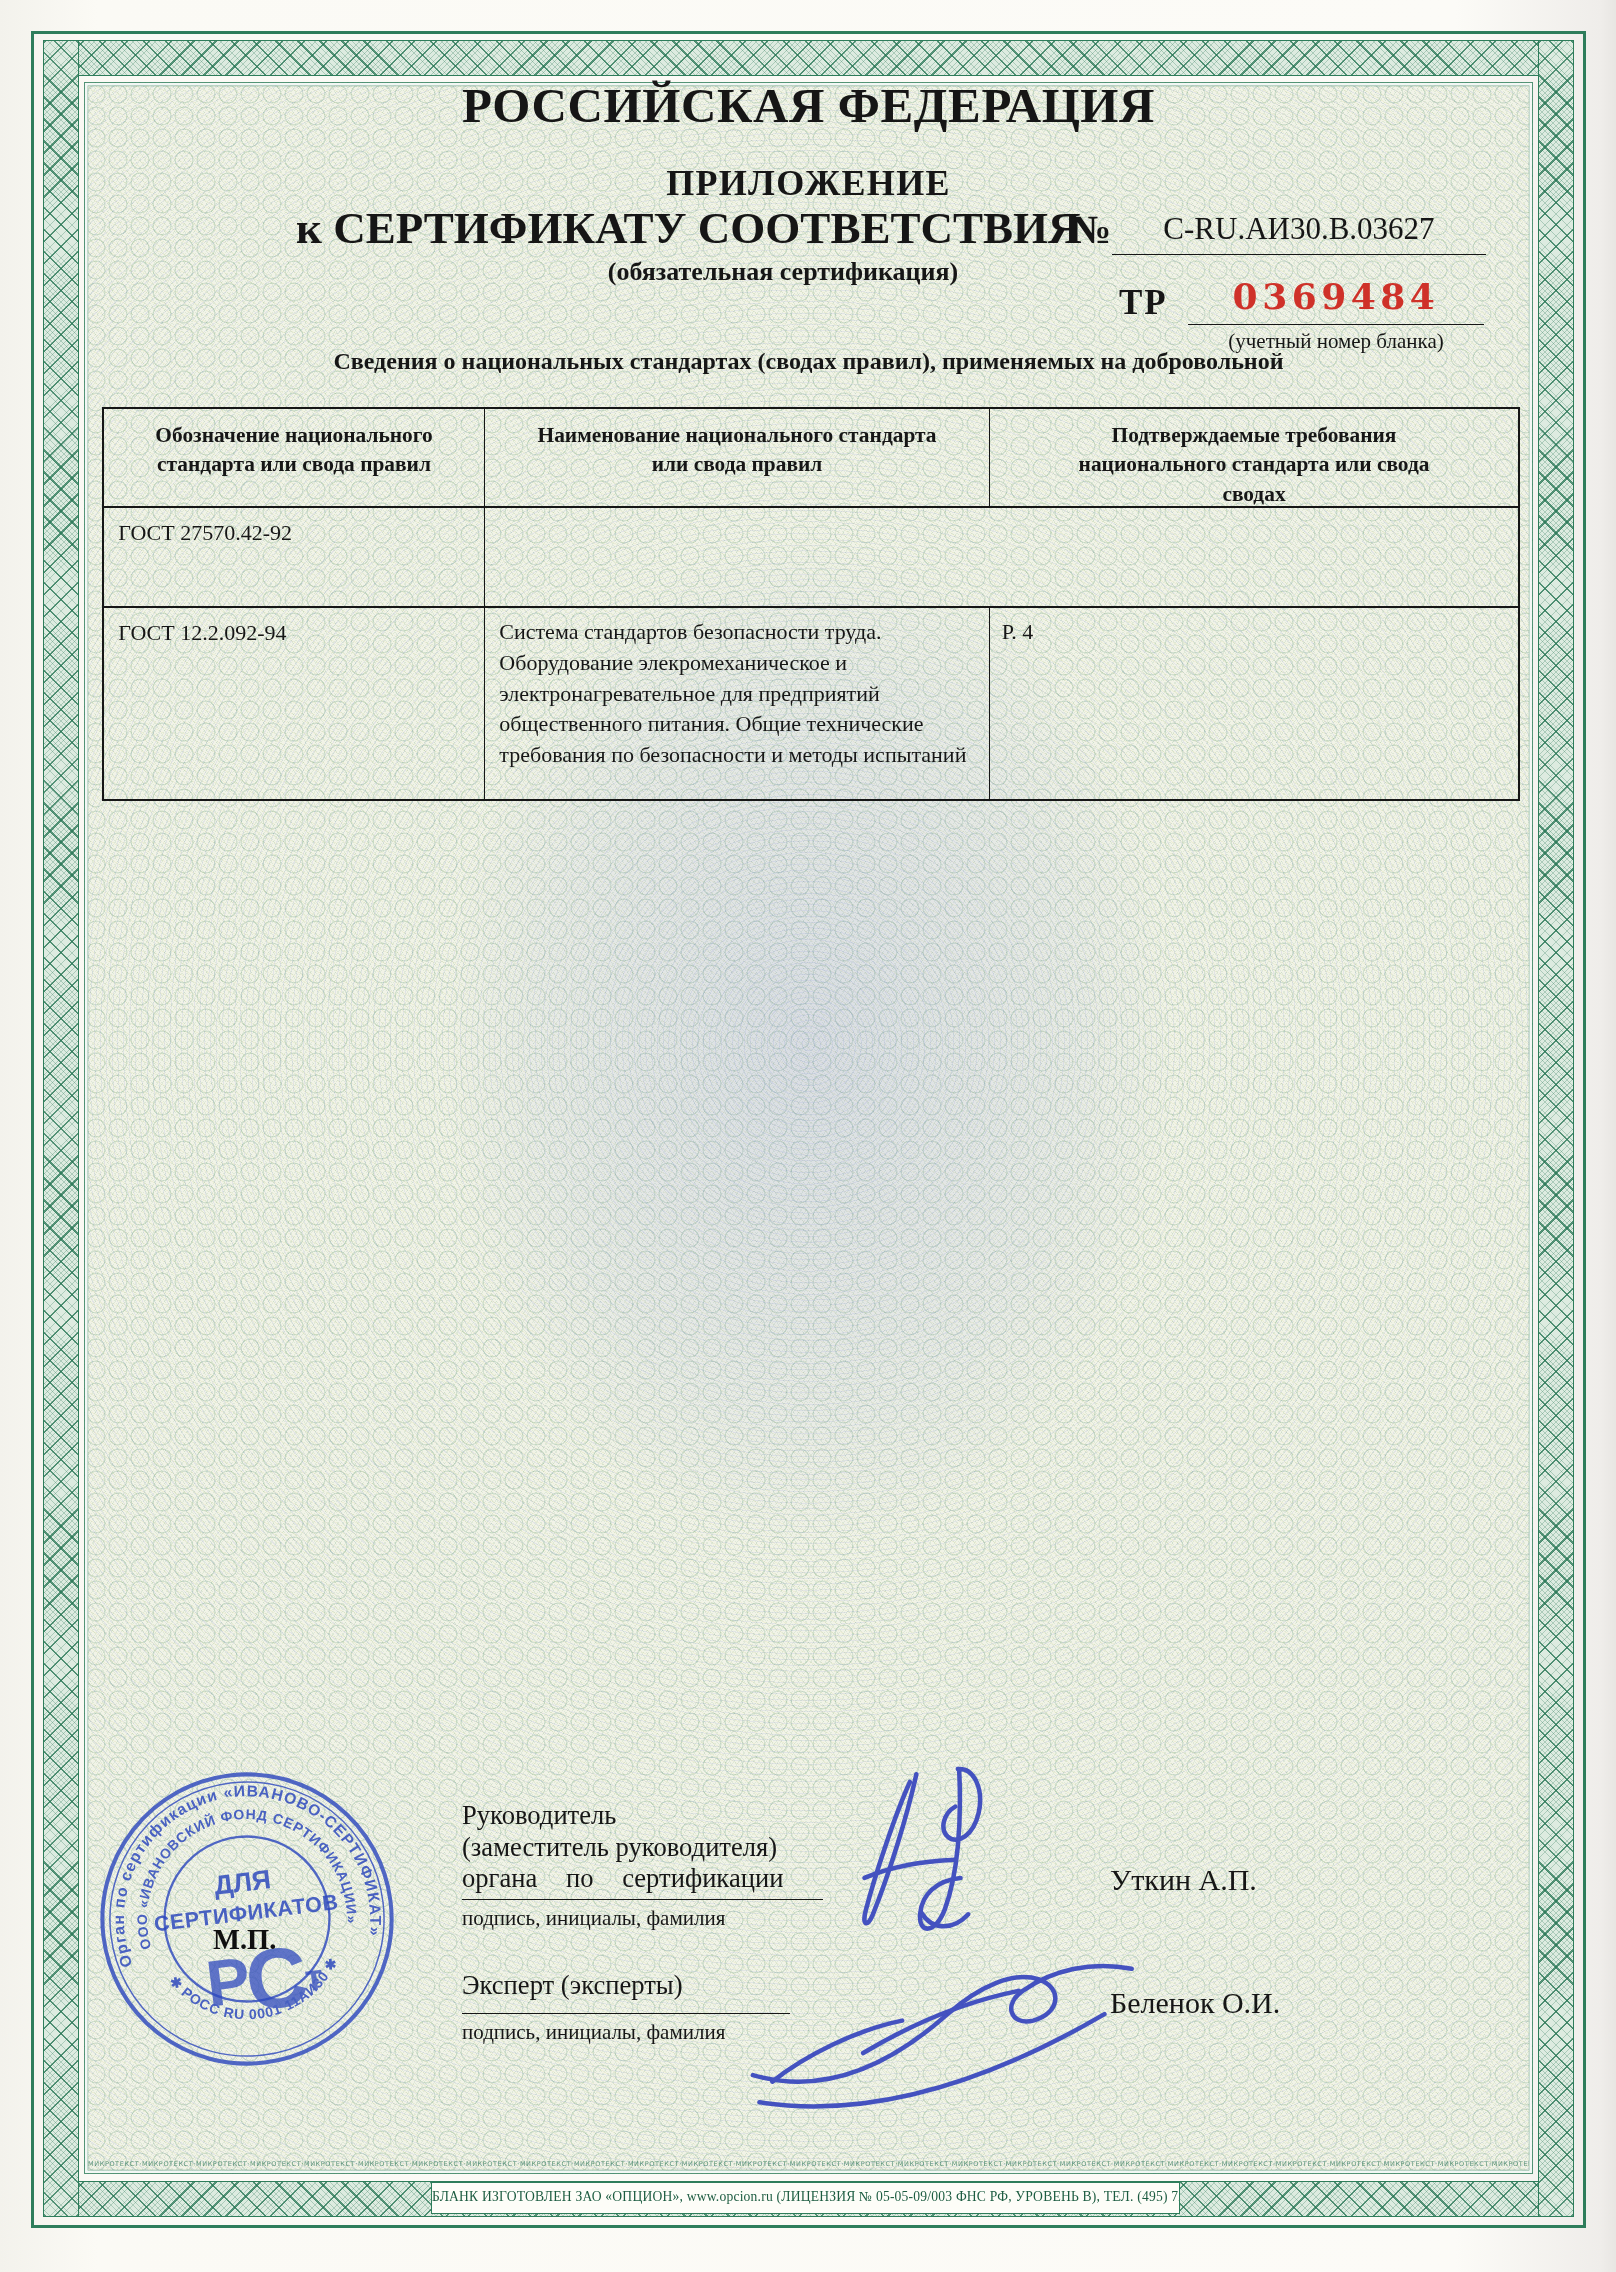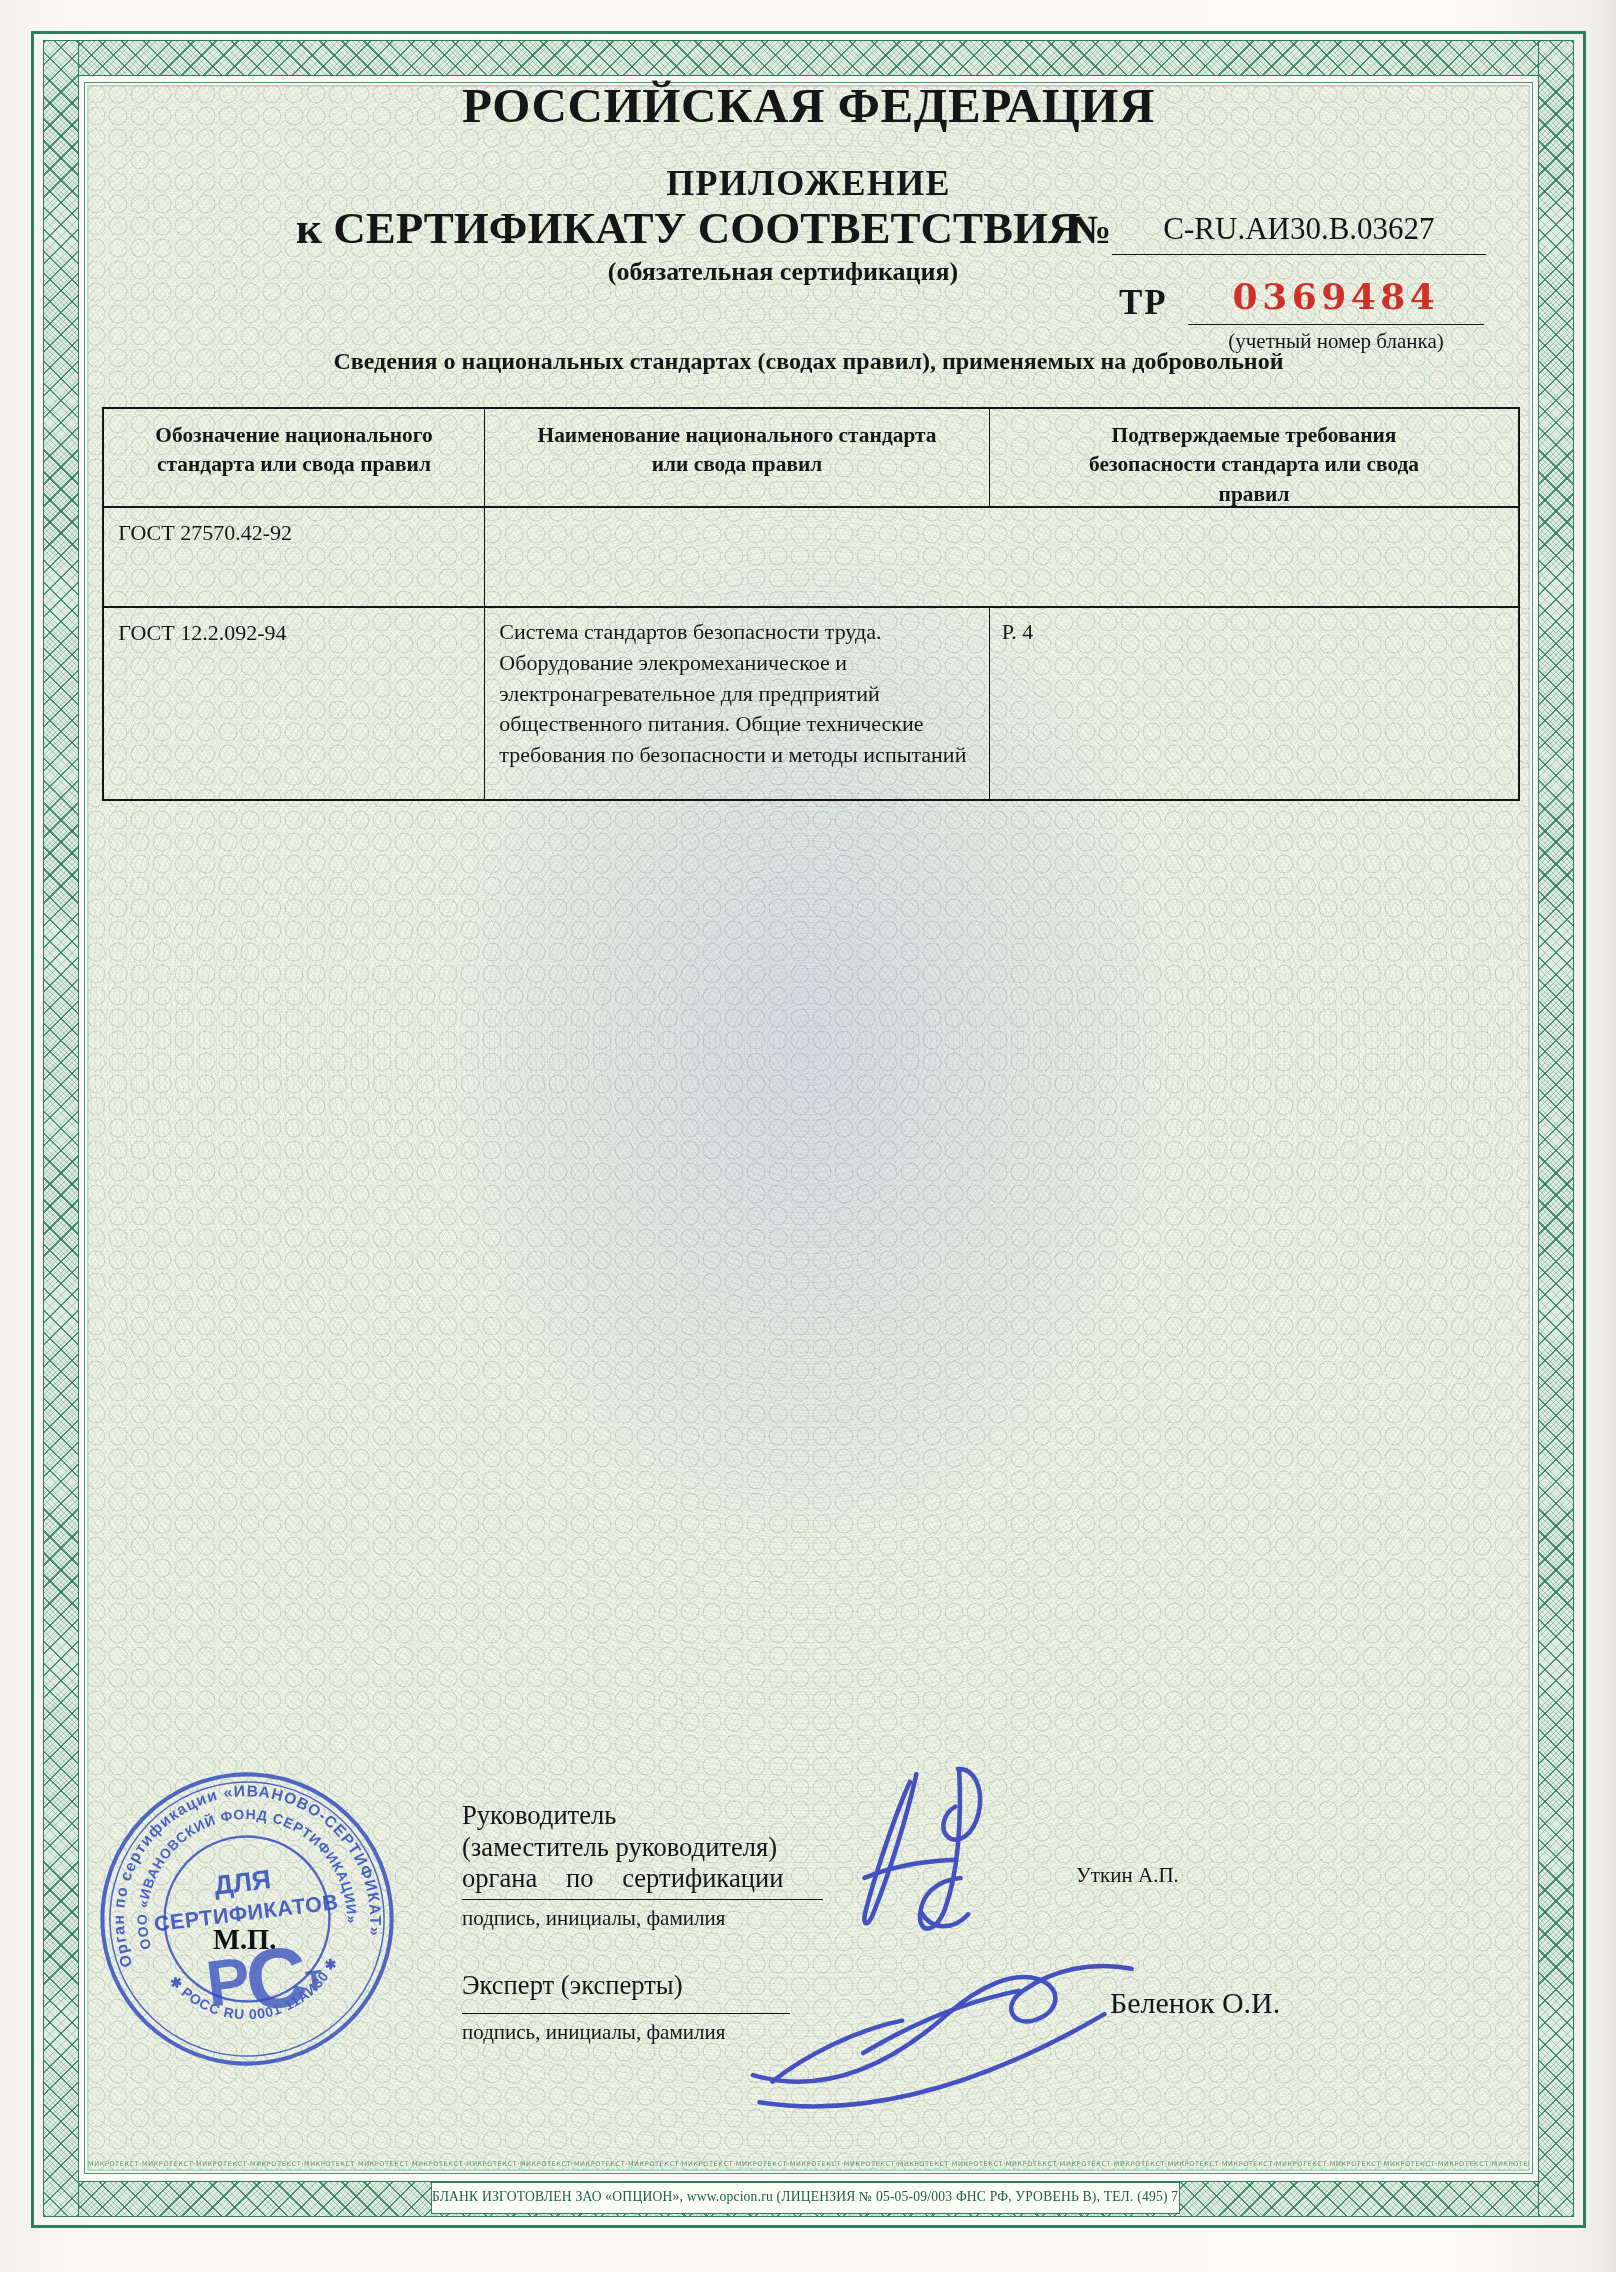--- a/index.html
+++ b/index.html
@@ -77,21 +77,21 @@
   .cell.c2{padding:9px 18px 0 14.3px;}
   .cell.c3{padding:9px 6.5px 0 11.7px;}
   
   .role{left:462px;font-size:26.6px;}
   .role-l1{top:1800px;}
   .role-l2{top:1832px;}
   .role-l3{top:1863px;word-spacing:22px;}
   .uline{height:0;border-top:1.9px solid #161616;}
   .head-uline{top:1899px;left:462px;width:361px;}
   .head-caption{top:1906px;left:462px;font-size:21px;}
-  .head-name{top:1863px;left:1076px;font-size:21px;}
+  .head-name{top:1863px;left:1110px;font-size:30px;}
   .expert-role{top:1970px;left:462px;font-size:26.6px;}
   .expert-uline{top:2013px;left:462px;width:328px;}
   .expert-caption{top:2020px;left:462px;font-size:21px;}
   .expert-name{top:1986px;left:1110px;font-size:30px;}
   .mp-label{top:1924px;left:213px;font-size:28.5px;font-weight:bold;color:#101010;}
   
   .stamp{position:absolute;left:96px;top:1768px;width:302px;height:302px;transform:rotate(-7deg);}
   .stamp svg{width:100%;height:100%;}
   .sig-overlay{position:absolute;left:675px;top:1686px;width:532px;height:441px;}
   .sig-overlay svg{width:100%;height:100%;}
@@ -127,21 +127,21 @@
 
   <div class="tbl">
     <div class="row row-head">
       <div class="td c1 hdr">
           <span class="inner">Обозначение национального стандарта или свода правил</span>
         </div>
       <div class="td c2 hdr">
           <span class="inner">Наименование национального стандарта или свода правил</span>
         </div>
       <div class="td c3 hdr">
-          <span class="inner">Подтверждаемые требования безопасности стандарта или свода правил</span>
+          <span class="inner">Подтверждаемые требования национального стандарта или свода сводах</span>
         </div>
     </div>
     <div class="row row-1">
       <div class="td c1 cell">ГОСТ 27570.42-92</div>
       <div class="td c3 cell"></div>
     </div>
     <div class="row row-2">
       <div class="td c1 cell">ГОСТ 12.2.092-94</div>
       <div class="td c2 cell">Система стандартов безопасности труда. Оборудование элекромеханическое и электронагревательное для предприятий общественного питания. Общие технические требования по безопасности и методы испытаний</div>
       <div class="td c3 cell">Р. 4</div>

